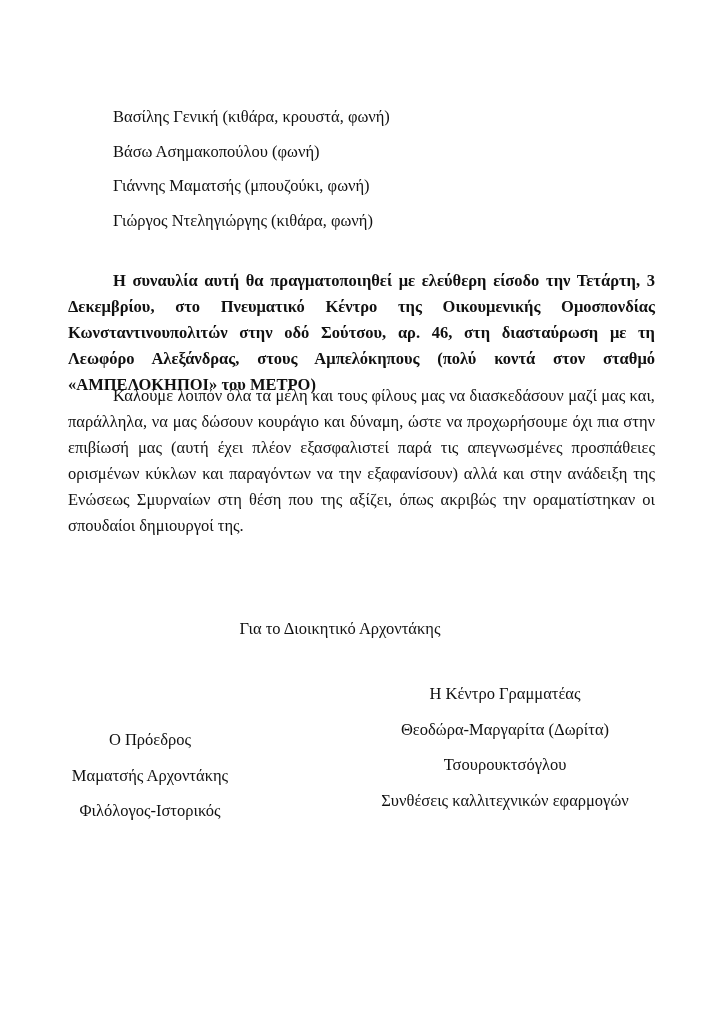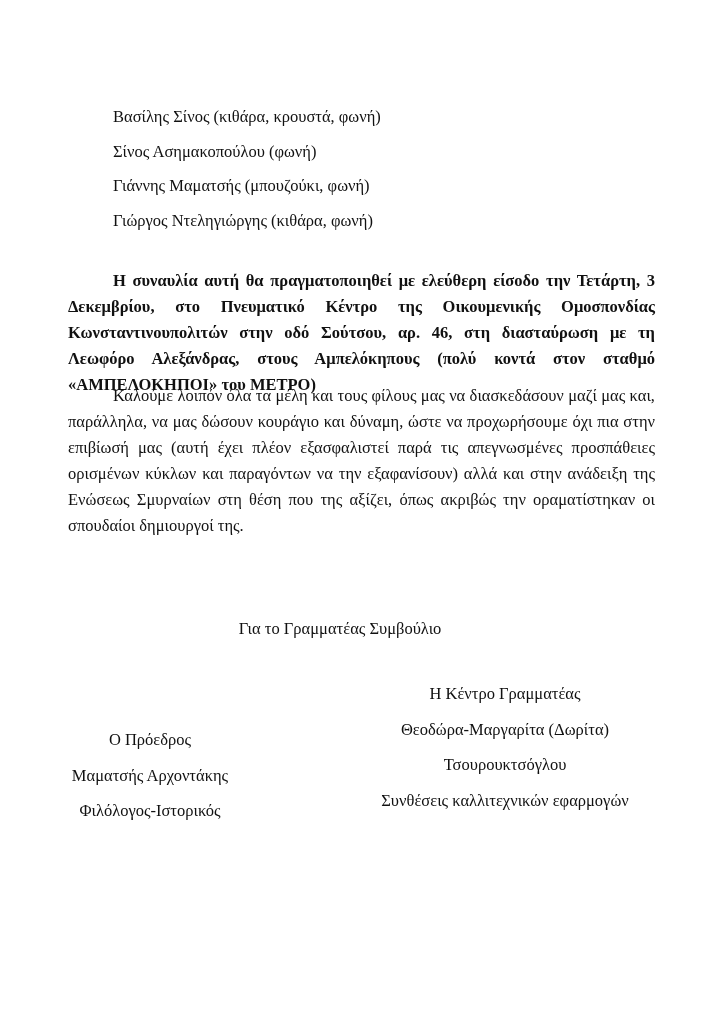--- a/index.html
+++ b/index.html
@@ -17,31 +17,31 @@
   .sig div { height: 35.5px; line-height: 22px; }
   .sig.left { left: 40px; width: 220px; margin-top: 46px; }
   .sig.right { left: 350px; width: 310px; }
 </style>
 </head>
 <body>
 
 <div class="page">
 
   <ul class="musicians">
-    <li>Βασίλης Σίνος (κιθάρα, κρουστά, φωνή)</li>
-    <li>Σίνος Ασημακοπούλου (φωνή)</li>
+    <li>Βασίλης Γενική (κιθάρα, κρουστά, φωνή)</li>
+    <li>Βάσω Ασημακοπούλου (φωνή)</li>
     <li>Γιάννης Μαματσής (μπουζούκι, φωνή)</li>
     <li>Γιώργος Ντεληγιώργης (κιθάρα, φωνή)</li>
   </ul>
 
   <p class="para bold">Η συναυλία αυτή θα πραγματοποιηθεί με ελεύθερη είσοδο την Τετάρτη, 3 Δεκεμβρίου, στο Πνευματικό Κέντρο της Οικουμενικής Ομοσπονδίας Κωνσταντινουπολιτών στην οδό Σούτσου, αρ. 46, στη διασταύρωση με τη Λεωφόρο Αλεξάνδρας, στους Αμπελόκηπους (πολύ κοντά στον σταθμό «ΑΜΠΕΛΟΚΗΠΟΙ» του ΜΕΤΡΟ)</p>
 
   <p class="para regular">Καλούμε λοιπόν όλα τα μέλη και τους φίλους μας να διασκεδάσουν μαζί μας και, παράλληλα, να μας δώσουν κουράγιο και δύναμη, ώστε να προχωρήσουμε όχι πια στην επιβίωσή μας (αυτή έχει πλέον εξασφαλιστεί παρά τις απεγνωσμένες προσπάθειες ορισμένων κύκλων και παραγόντων να την εξαφανίσουν) αλλά και στην ανάδειξη της Ενώσεως Σμυρναίων στη θέση που της αξίζει, όπως ακριβώς την οραματίστηκαν οι σπουδαίοι δημιουργοί της.</p>
 
-  <div class="board">Για το Γραμματέας Συμβούλιο</div>
+  <div class="board">Για το Διοικητικό Αρχοντάκης</div>
 
   <div class="sig left">
     <div>Ο Πρόεδρος</div>
     <div>Μαματσής Αρχοντάκης</div>
     <div>Φιλόλογος-Ιστορικός</div>
   </div>
 
   <div class="sig right">
     <div>Η Κέντρο Γραμματέας</div>
     <div>Θεοδώρα-Μαργαρίτα (Δωρίτα)</div>

